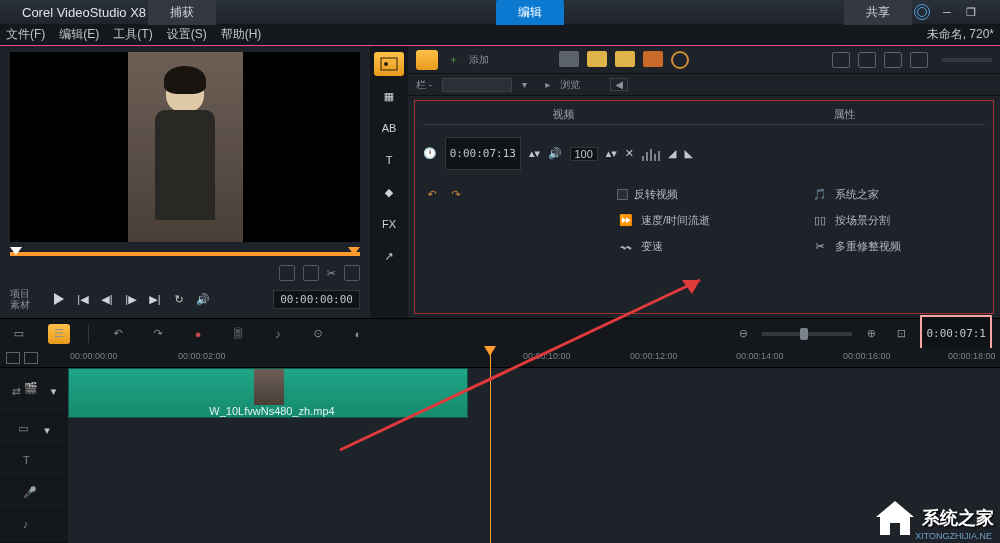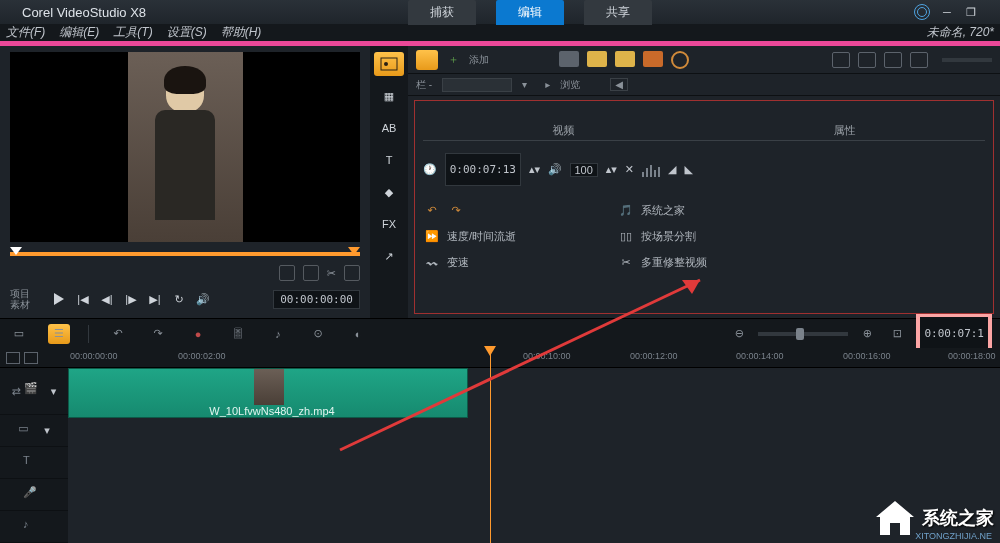--- a/index.html
+++ b/index.html
@@ -1,30 +1,30 @@
 <!DOCTYPE html>
 <html><head>
 <meta charset="utf-8">
 <style>
 * { margin:0; padding:0; box-sizing:border-box; font-family:"Microsoft YaHei",Arial,sans-serif; }
 body { background:#1a1e23; color:#c0c5cc; width:1000px; height:543px; overflow:hidden; font-size:11px; position:relative; }
 
 
 .titlebar { height:24px; background:linear-gradient(#2a3138,#1f252b); display:flex; align-items:center; padding:0 22px; }
 .titlebar .app-title { font-size:13px; color:#dde2e8; flex:0 0 auto; }
-.titlebar .tabs { flex:1; display:flex; justify-content:center; gap:16px; }
+.titlebar .tabs { flex:1; display:flex; justify-content:space-between; gap:16px; }
 .titlebar .tab { padding:4px 22px; background:#33393f; color:#cfd4da; cursor:pointer; border-radius:2px 2px 0 0; margin:0 2px; font-size:12px; }
 .titlebar .tab.active { background:#0b79d0; color:#fff; }
 .titlebar .right-ctrls { display:flex; gap:10px; align-items:center; }
 .win-btn { width:14px; height:14px; display:flex; align-items:center; justify-content:center; color:#cfd4da; }
 .globe-icon { width:16px;height:16px;border:1px solid #4fa3e0;border-radius:50%; position:relative;}
 .globe-icon:before{content:"";position:absolute;inset:2px;border:1px solid #4fa3e0;border-radius:50%;}
 
 
-.menubar { height:22px; background:#14181c; display:flex; align-items:center; padding:0 6px; gap:14px; border-bottom:5px solid #ec4899;font-style:italic; }
+.menubar { height:22px; background:#14181c; display:flex; align-items:center; padding:0 6px; gap:14px; border-bottom:1px solid #ec4899; }
 .menubar .menu { color:#c0c5cc; font-size:12px; cursor:pointer; }
 .menubar .status-right { margin-left:auto; font-size:12px; color:#c0c5cc; }
 
 
 .main { display:flex; height:272px; }
 .preview-pane { width:370px; background:#1e2329; padding:6px 10px 4px 10px; display:flex; flex-direction:column; }
 .preview-video { flex:1; background:#000; position:relative; display:flex; justify-content:center; }
 .preview-video .frame { width:115px; height:100%; background:linear-gradient(#6b5f56, #4a3f37); position:relative; }
 .preview-video .person { position:absolute; top:18px; left:50%; transform:translateX(-50%); width:60px; height:170px; }
 .preview-video .head { width:38px;height:42px;background:#e0c9a6;border-radius:50% 50% 40% 40%;margin:0 auto;}
@@ -51,21 +51,21 @@
 .opt-top { height:28px; display:flex; align-items:center; padding:0 8px; gap:10px; border-bottom:1px solid #0d1013; }
 .opt-top .add-ico { width:22px;height:20px;background:linear-gradient(#ffc24a,#e89a1a);border-radius:3px; position:relative;}
 .opt-top .folder-set { display:flex; gap:8px; margin-left:60px; }
 .opt-top .fico { width:20px;height:16px; background:#deb34a; border-radius:2px; }
 .opt-top .fico.grey { background:#5c636c; }
 .opt-top .view-set { margin-left:auto; display:flex; gap:8px; align-items:center;}
 .opt-top .vico { width:18px;height:16px;border:1px solid #5c636c;border-radius:2px;}
 .opt-row2 { height:22px; display:flex; align-items:center; padding:0 8px; gap:10px; border-bottom:1px solid #0d1013; font-size:10px; color:#8a9199;}
 .opt-row2 .dd { width:70px;height:14px;background:#2a3036;border:1px solid #3a4046;}
 .opt-body { flex:1; border:1px solid #a03030; margin:4px 6px 4px 6px; padding:4px 8px; position:relative; }
-.opt-tabs { display:flex;margin-top:16px; }
+.opt-tabs { display:flex; }
 .opt-tabs .ot { flex:1; text-align:center; font-size:11px; padding:2px 0; border-bottom:1px solid #3a4046; color:#9aa0a7;}
 .opt-tc-row { display:flex; align-items:center; gap:8px; margin-top:12px; }
 .opt-tc-row .tc { font-family:monospace; background:#0f1317; padding:9px 4px; border:1px solid #32383e;}
 .opt-tc-row .vol { width:28px;background:#0f1317;border:1px solid #32383e;text-align:center;}
 .opt-tc-row .eq { display:flex;gap:2px;align-items:flex-end;height:14px;}
 .opt-tc-row .eq i{width:2px;background:#7a828b;}
 .opt-grid { display:grid; grid-template-columns: 1fr 1fr 1fr; gap:10px 20px; margin-top:16px; font-size:11px; color:#b0b6bd;}
 .opt-grid .cell { display:flex; align-items:center; gap:6px; }
 .opt-grid .cico { width:18px;height:16px; border-radius:2px; display:flex;align-items:center;justify-content:center;}
 .chk { width:11px;height:11px;border:1px solid #5c636c;background:#2a3036;}
@@ -241,20 +241,24 @@
             <i style="height:7px"></i>
             <i style="height:10px"></i>
           </div>
         <span>◢</span>
         <span>◣</span>
       </div>
       <div class="opt-grid">
         <div class="cell">
             <span class="cico" style="color:#d08a3a">↶</span>
             <span class="cico" style="color:#d08a3a">↷</span>
+          </div>
+        <div class="cell">
+            <span class="chk"></span>
+            <span>反转视频</span>
           </div>
         <div class="cell">
             <span class="cico">🎵</span>
             <span>系统之家</span>
           </div>
         <div></div>
         <div class="cell">
             <span class="cico">⏩</span>
             <span>速度/时间流逝</span>
           </div>
@@ -286,21 +290,21 @@
   <span class="tico" style="color:#c04a4a">●</span>
   <span class="tico">🎚</span>
   <span class="tico">♪</span>
   <span class="tico">⊙</span>
   <span class="tico">◐</span>
   <div class="zoom-group">
     <span class="tico">⊖</span>
     <div class="zslider"></div>
     <span class="tico">⊕</span>
     <span class="tico">⊡</span>
-    <span style="font-family:monospace;background:#0f1317;padding:10px 4px;border:4px solid #fca5a5">0:00:07:1</span>
+    <span style="font-family:monospace;background:#0f1317;padding:10px 4px;border:2px solid #fca5a5">0:00:07:1</span>
   </div>
 </div>
 
 <div class="tl-ruler">
   <div class="track-head">
       <span class="rico"></span>
       <span class="rico"></span>
     </div>
   <div class="ticks">
     <span style="left:2px">00:00:00:00</span>

